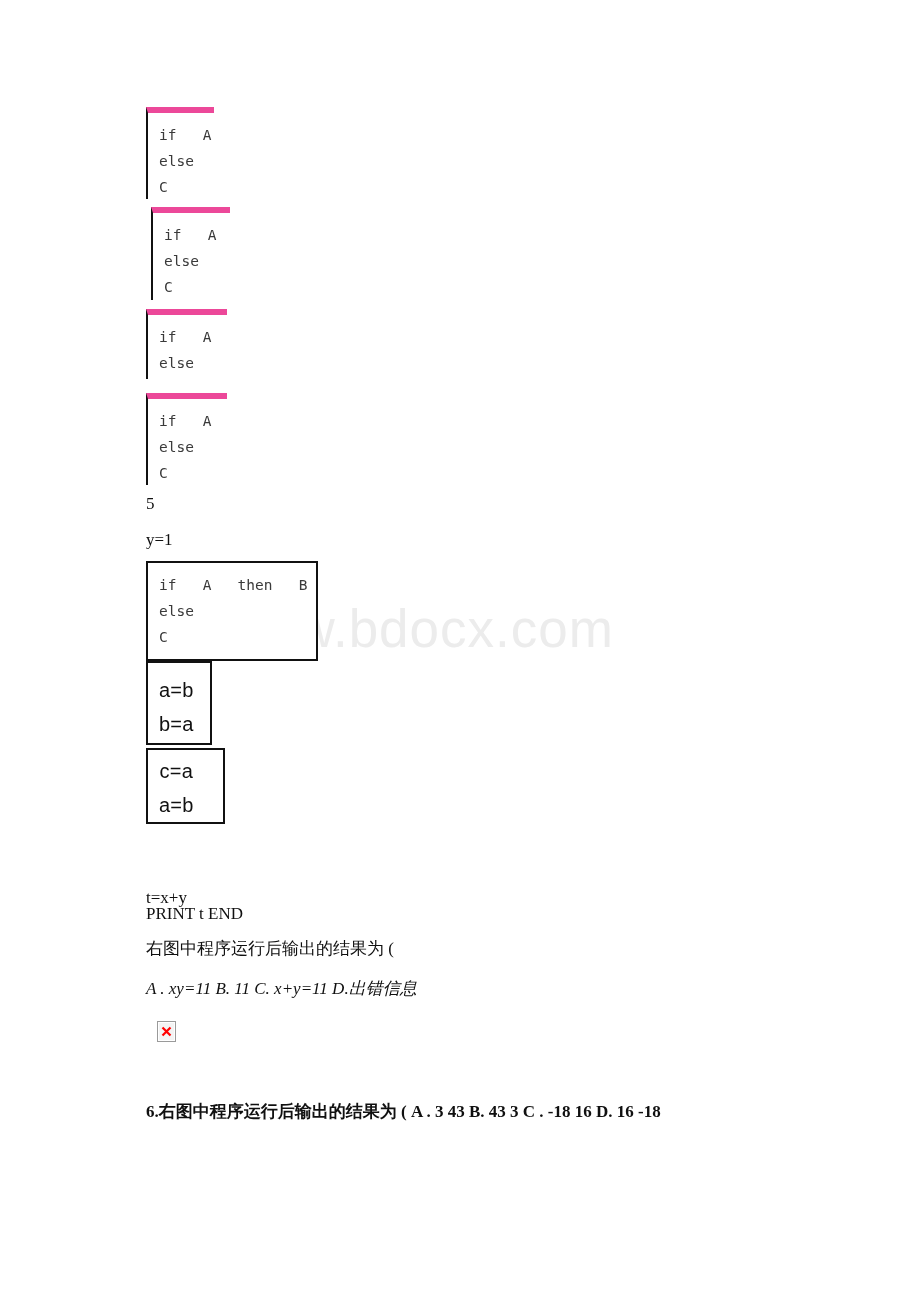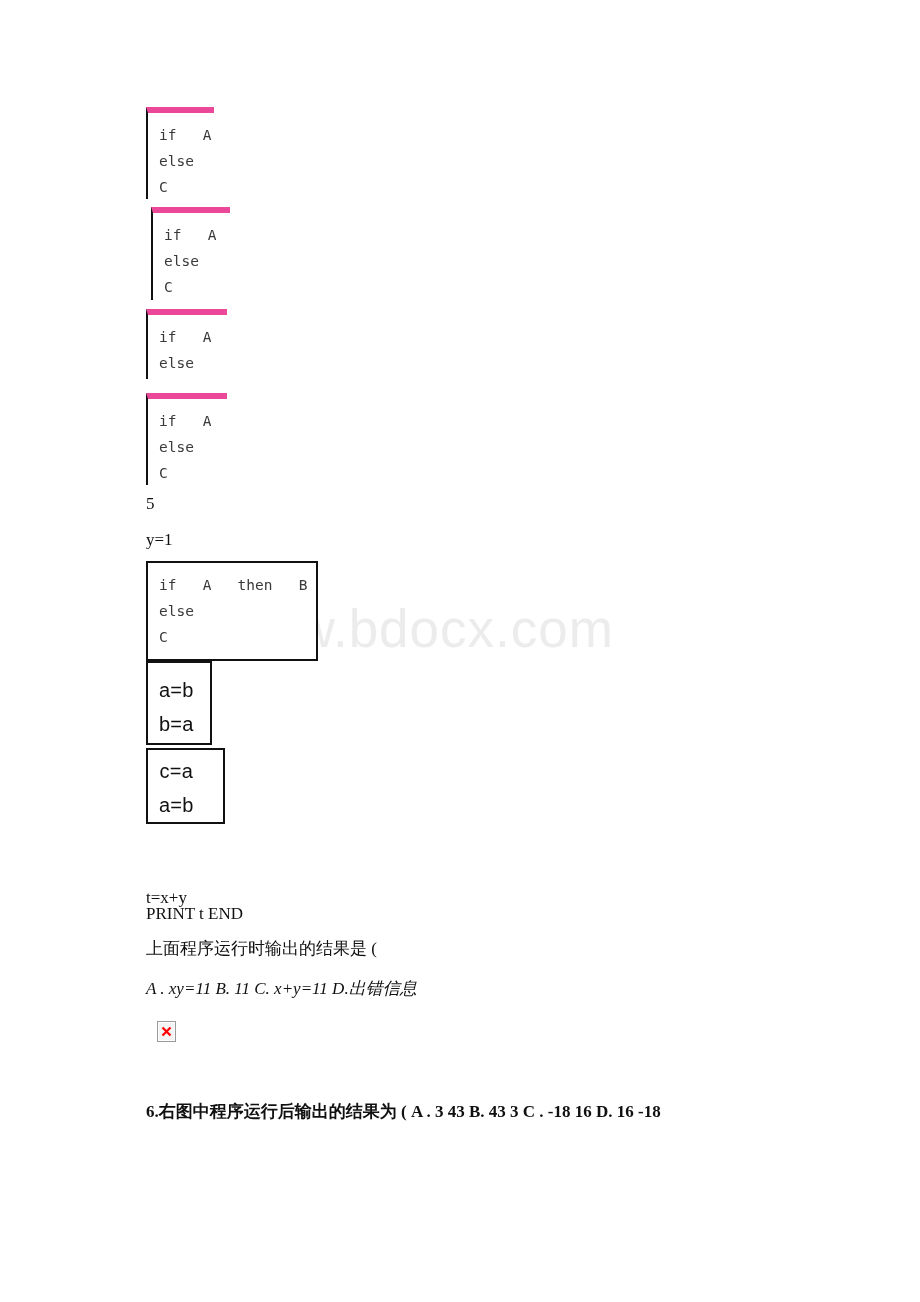--- a/index.html
+++ b/index.html
@@ -151,21 +151,21 @@
     <div class="cline">c=a</div>
     <div class="cline">a=b</div>
 
   </div>
 </div>
 
 <div class="pline" style="left:146px; top:888px;">t=x+y</div>
 
 <div class="pline" style="left:146px; top:904px;">PRINT t END</div>
 
-<div class="pline" style="left:146px; top:939px;">上面程序运行时输出的结果是 (</div>
+<div class="pline" style="left:146px; top:939px;">右图中程序运行后输出的结果为 (</div>
 
 <div class="pline" style="left:146px; top:979px;font-style:italic;">A . xy=11 B. 11 C. x+y=11 D.出错信息</div>
 
 <div class="broken-img" style="left:157px; top:1021px;">
   <svg width="11" height="11" viewBox="0 0 11 11">
     <path d="M1.5 1.5 L9.5 9.5 M9.5 1.5 L1.5 9.5" stroke="#ff0000" stroke-width="2.2" stroke-linecap="butt" fill="none"></path>
   </svg>
 </div>
 
 <div class="pline" style="left:146px; top:1102px;font-weight:bold;">6.右图中程序运行后输出的结果为 ( A . 3 43 B. 43 3 C . -18 16 D. 16 -18</div>

